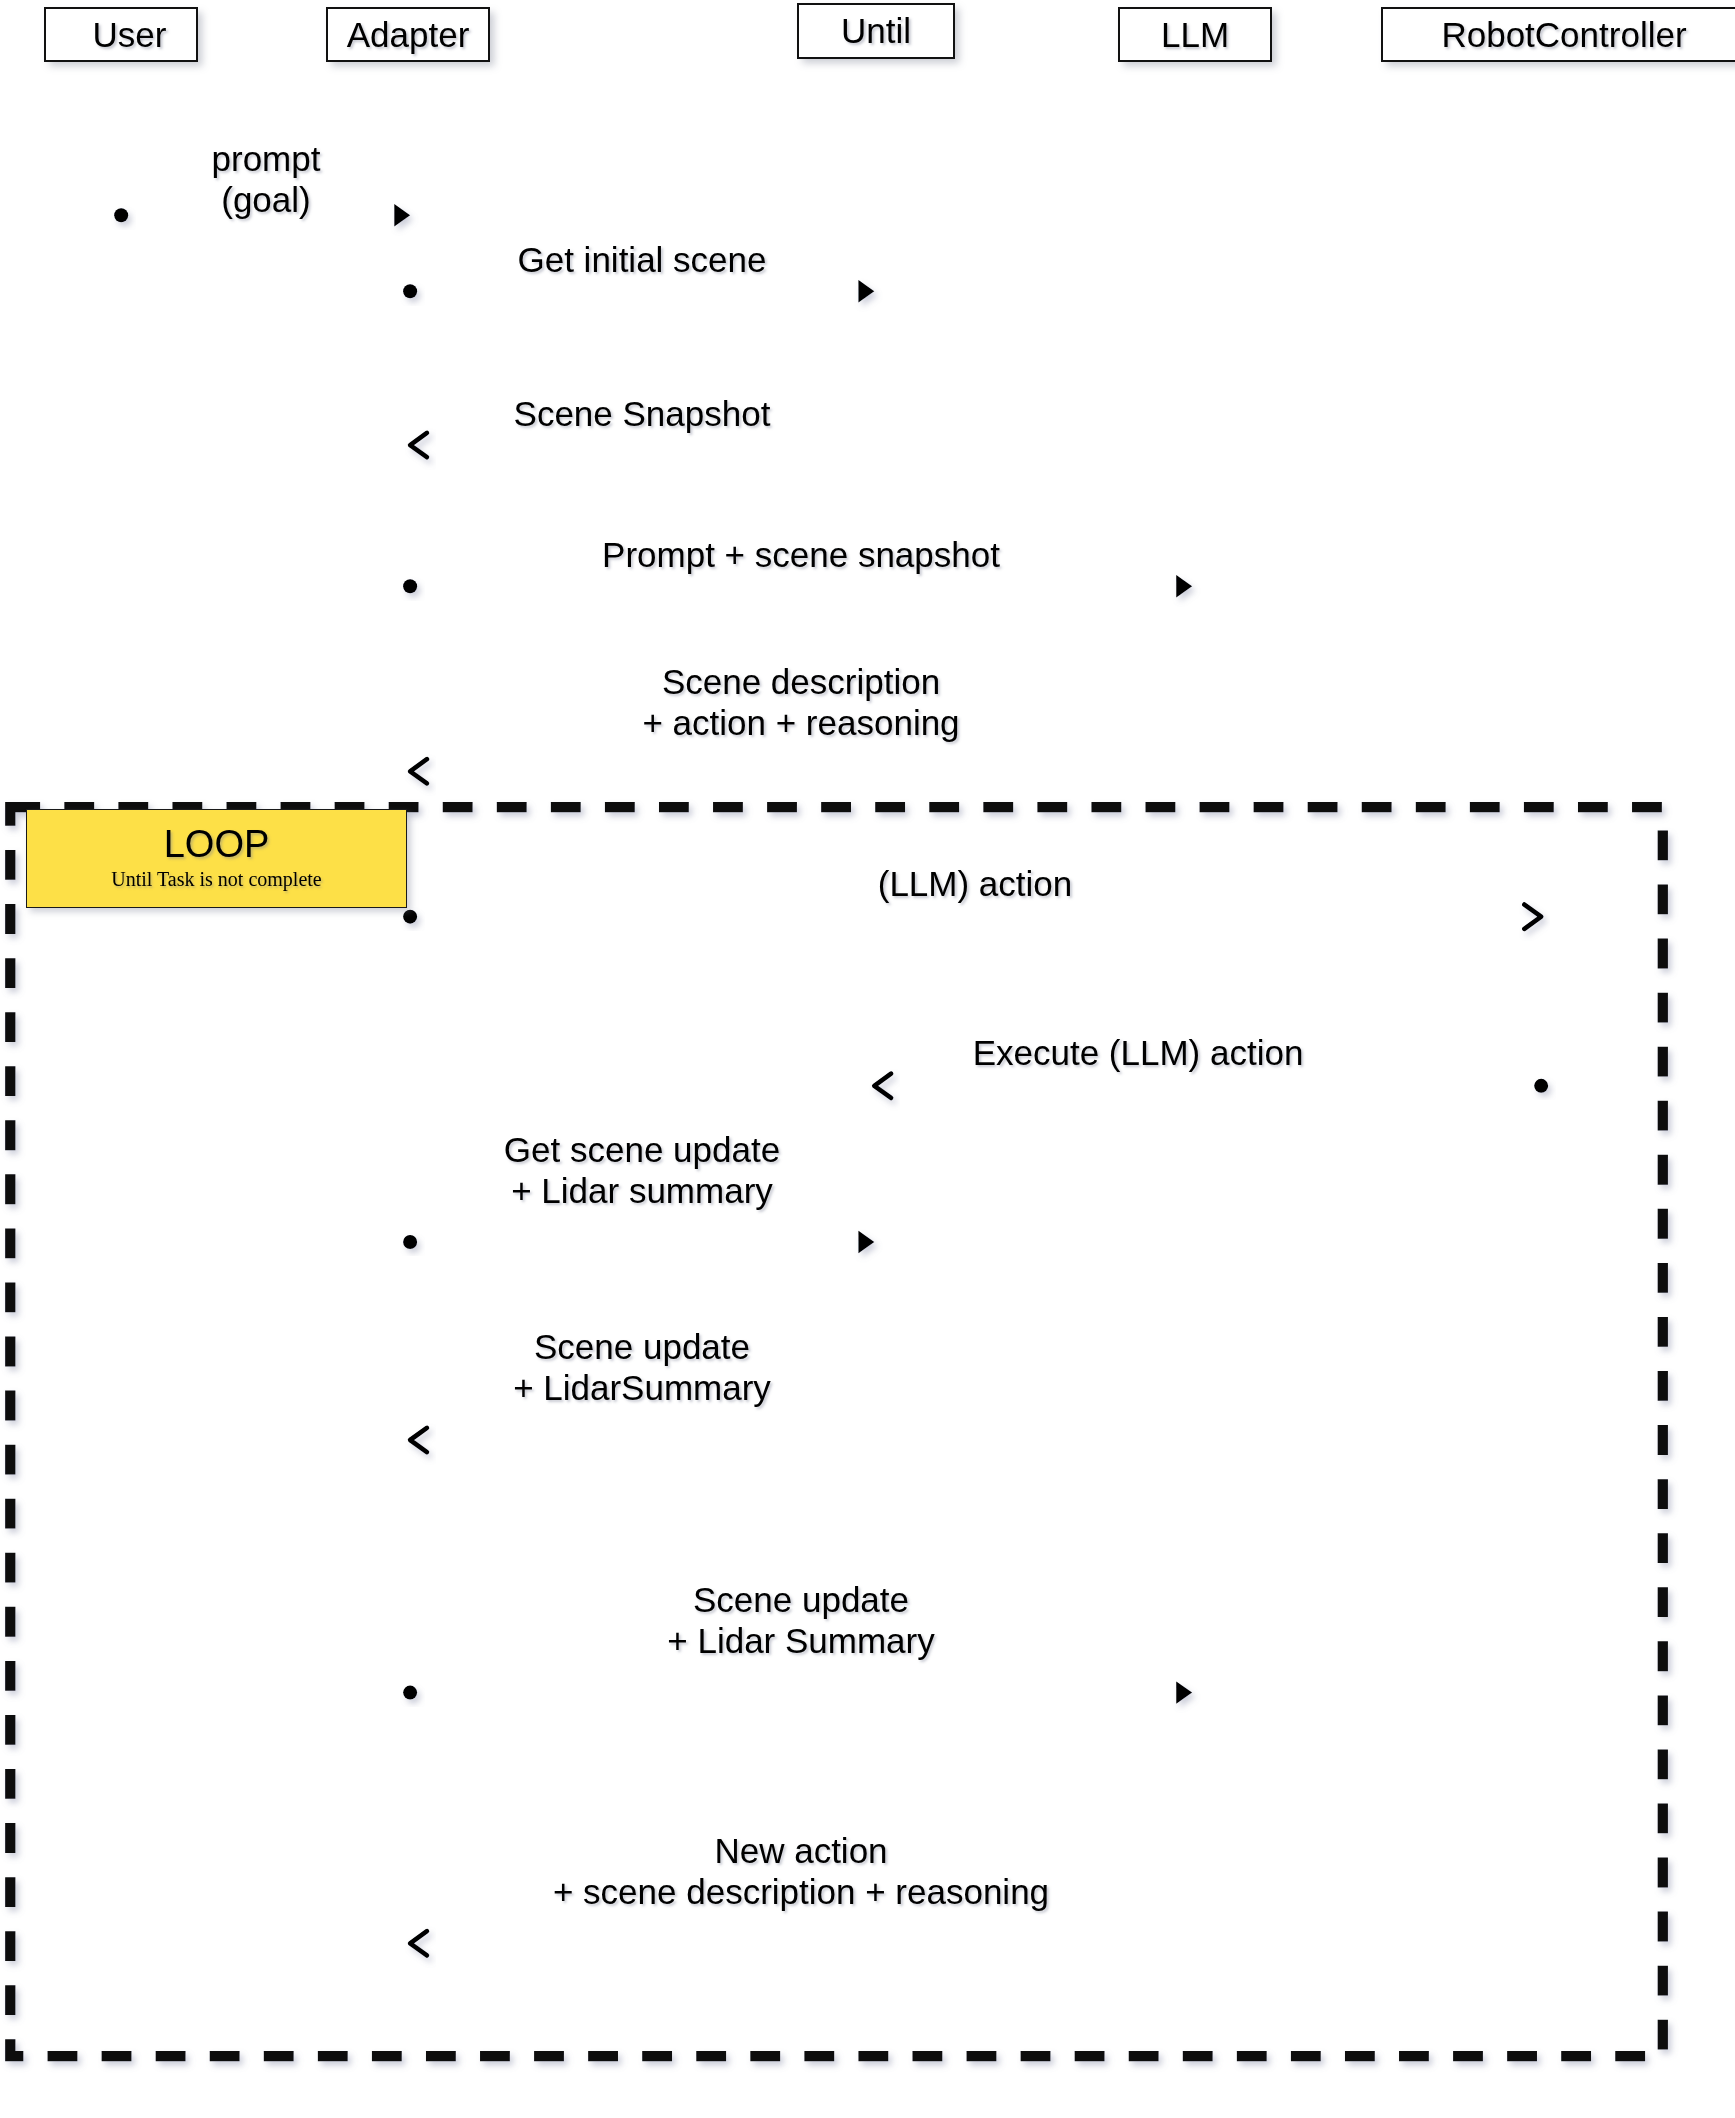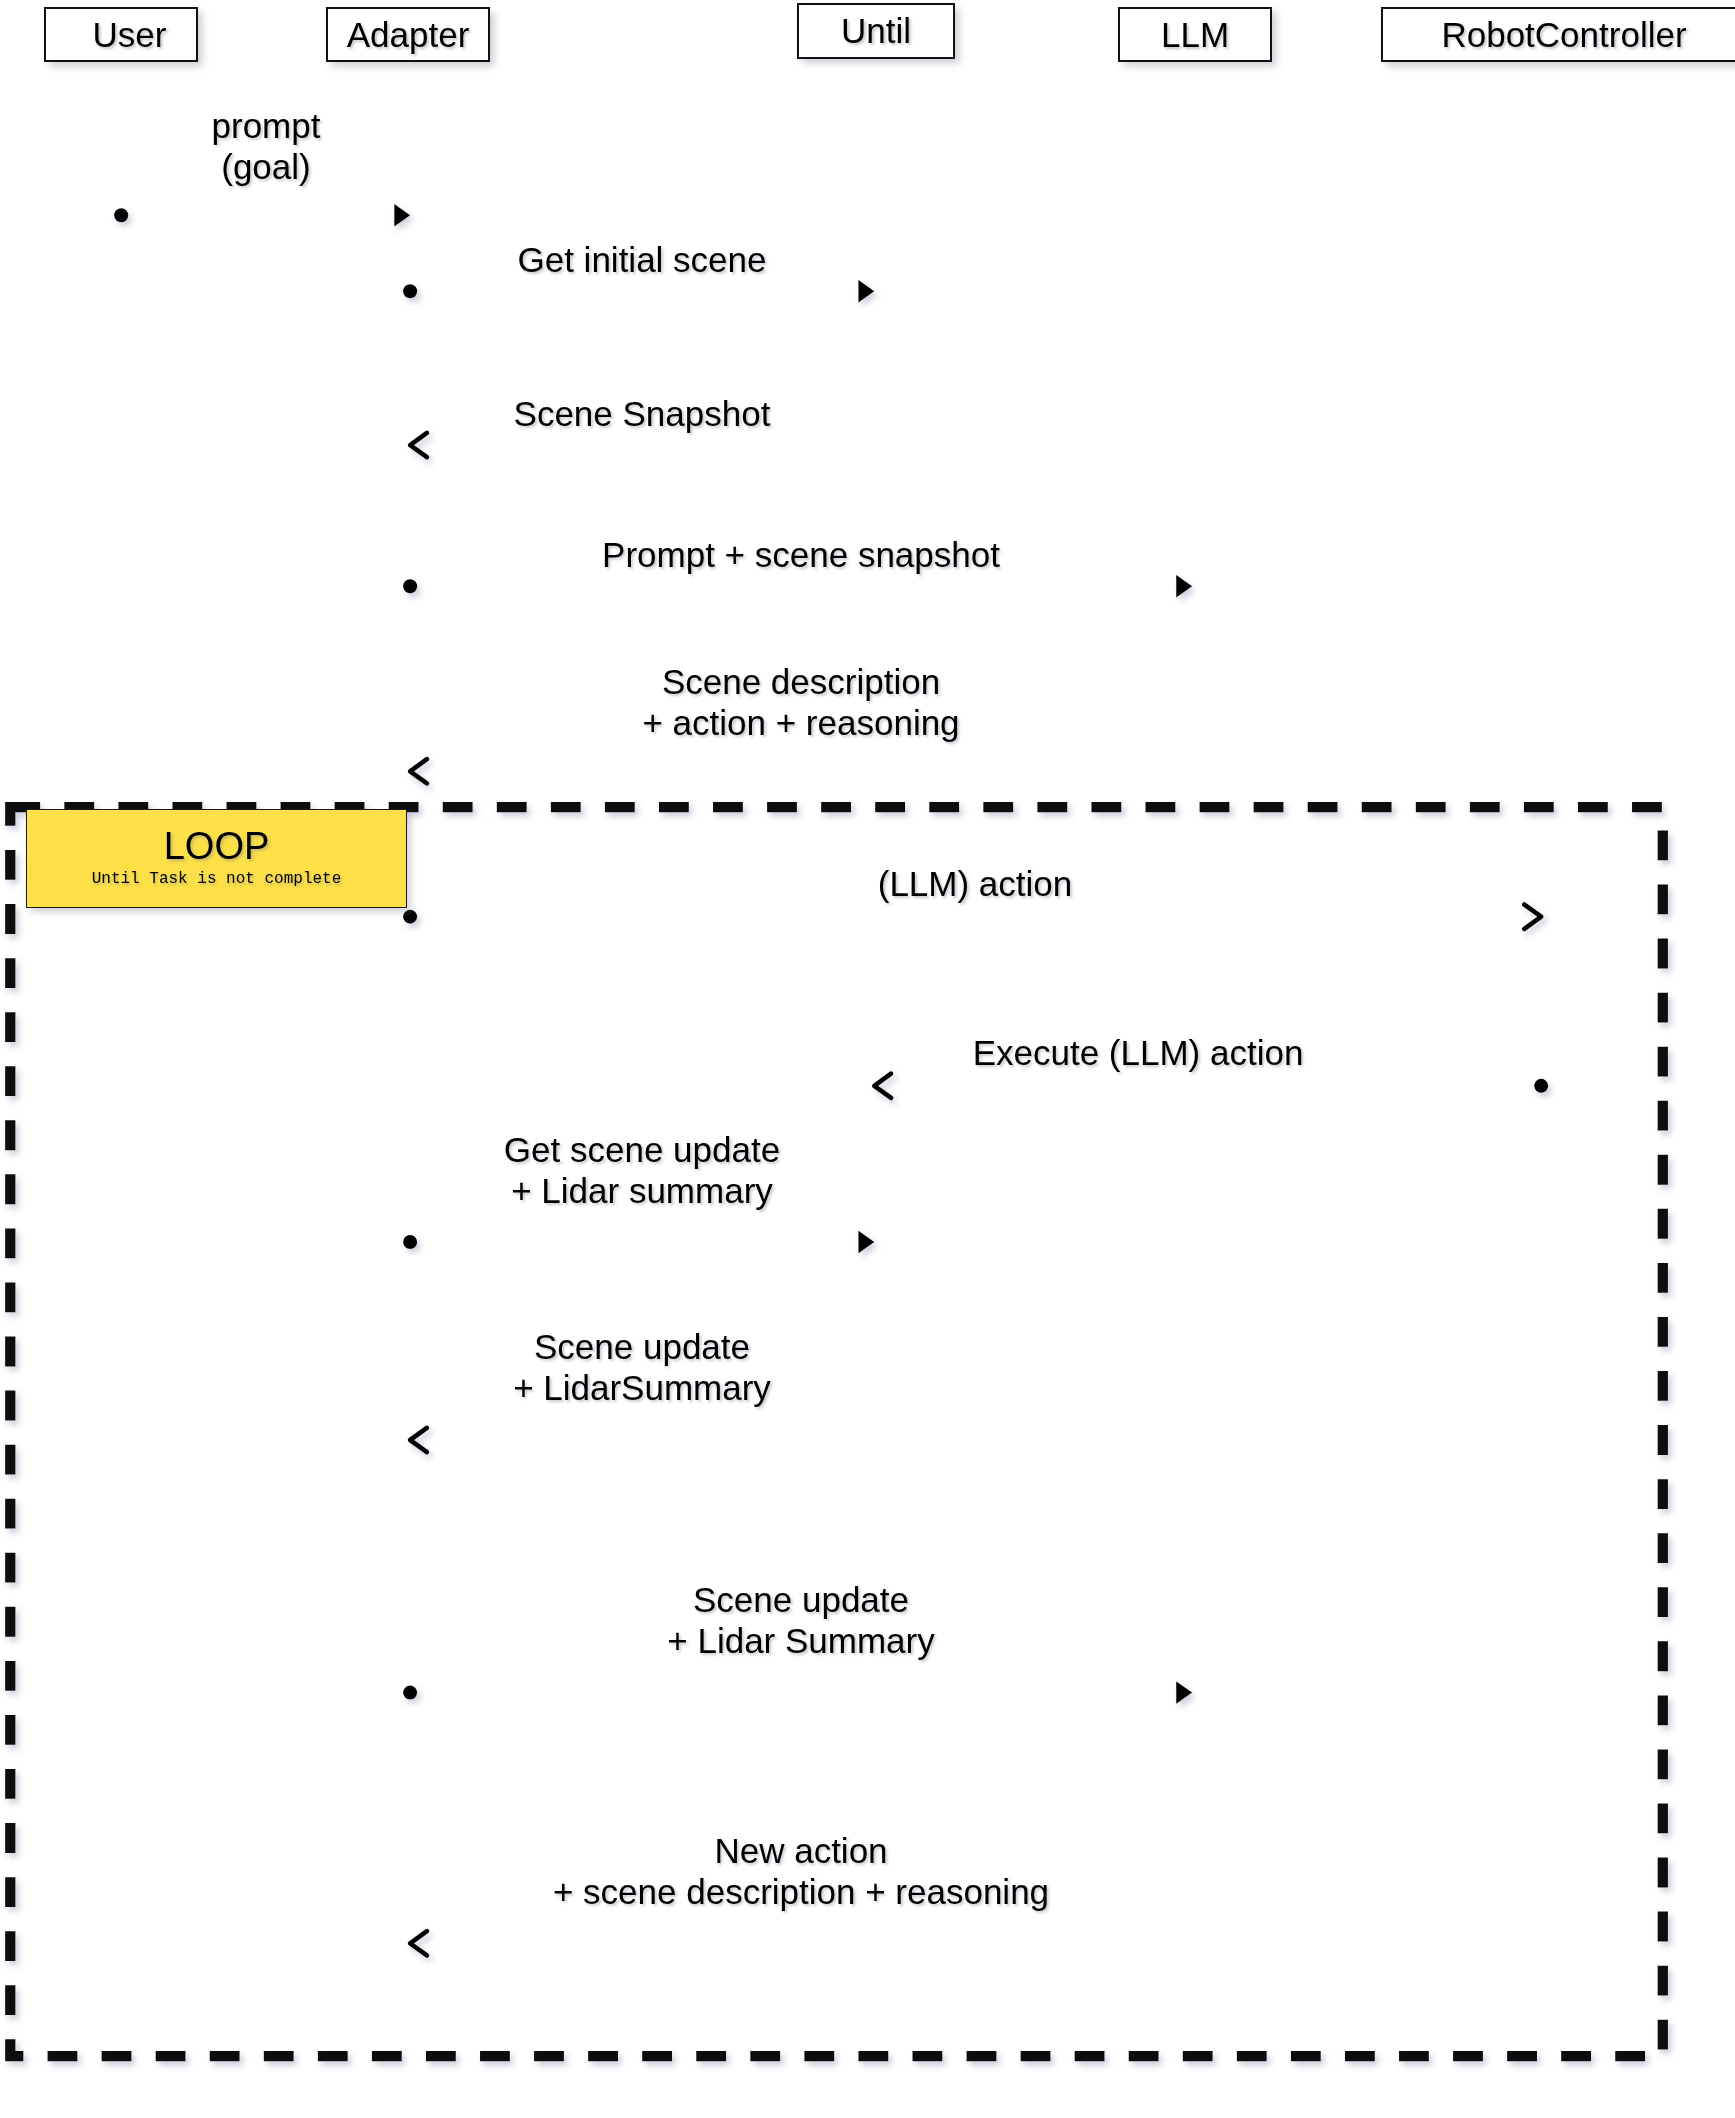--- a/index.html
+++ b/index.html
@@ -71,22 +71,22 @@
     padding: 2.8px 0 4.7px 0;
   }
   .loop-title {
     font-family: "Liberation Sans", sans-serif;
     font-size: 38px;
     line-height: 1.02;
     color: #000000;
     text-shadow: 1.9px 2.3px 2.8px rgba(120,125,145,0.42);
   }
   .loop-cond {
-    font-family: Liberation Mono, monospace;
-    font-size: 16px;
+    font-family: Liberation Serif, serif;
+    font-size: 20px;
     line-height: 1.05;
     color: #000000;
     margin-top: 4.7px;
     text-shadow: 1.4px 1.9px 2.3px rgba(120,125,145,0.4);
     white-space: nowrap;
   }
 </style>
 </head>
 <body>
 
@@ -187,21 +187,21 @@
   <div class="participant-box" style="left: 1381px; top: 6.5px; width: 366px; height: 55px;">
     <span class="participant-label">RobotController</span>
   </div>
 
   <div class="loop-tag" style="left: 26px; top: 809px; width: 381px; height: 99px;">
     <span class="loop-title">LOOP</span>
     <span class="loop-cond">Until Task is not complete</span>
   </div>
 
   <div id="msg-labels-layer">
-      <div class="msg-label" style="left: 0px; top: 106px; width: 1736px; text-align: left;"><span style="display: inline-block; position: absolute; left: 266px; transform: translateX(-50%); text-align: center; white-space: pre;">prompt
+      <div class="msg-label" style="left: 0px; top: 106px; width: 1736px; text-align: left;"><span style="display: inline-block; position: absolute; left: 266px; transform: translateX(-50%); text-align: center; white-space: pre; margin-top: 33px;">prompt
 (goal)</span></div>
       <div class="msg-label" style="left: 0px; top: 240px; width: 1736px; text-align: left;"><span style="display: inline-block; position: absolute; left: 642px; transform: translateX(-50%); text-align: center; white-space: pre;">Get initial scene</span></div>
       <div class="msg-label" style="left: 0px; top: 394px; width: 1736px; text-align: left;"><span style="display: inline-block; position: absolute; left: 642px; transform: translateX(-50%); text-align: center; white-space: pre;">Scene Snapshot</span></div>
       <div class="msg-label" style="left: 0px; top: 535px; width: 1736px; text-align: left;"><span style="display: inline-block; position: absolute; left: 801px; transform: translateX(-50%); text-align: center; white-space: pre;">Prompt + scene snapshot</span></div>
       <div class="msg-label" style="left: 0px; top: 662px; width: 1736px; text-align: left;"><span style="display: inline-block; position: absolute; left: 801px; transform: translateX(-50%); text-align: center; white-space: pre;">Scene description
 + action + reasoning</span></div>
       <div class="msg-label" style="left: 0px; top: 864px; width: 1736px; text-align: left;"><span style="display: inline-block; position: absolute; left: 975px; transform: translateX(-50%); text-align: center; white-space: pre;">(LLM) action</span></div>
       <div class="msg-label" style="left: 0px; top: 1033px; width: 1736px; text-align: left;"><span style="display: inline-block; position: absolute; left: 1138px; transform: translateX(-50%); text-align: center; white-space: pre;">Execute (LLM) action</span></div>
       <div class="msg-label" style="left: 0px; top: 1130px; width: 1736px; text-align: left;"><span style="display: inline-block; position: absolute; left: 642px; transform: translateX(-50%); text-align: center; white-space: pre;">Get scene update
 + Lidar summary</span></div>

